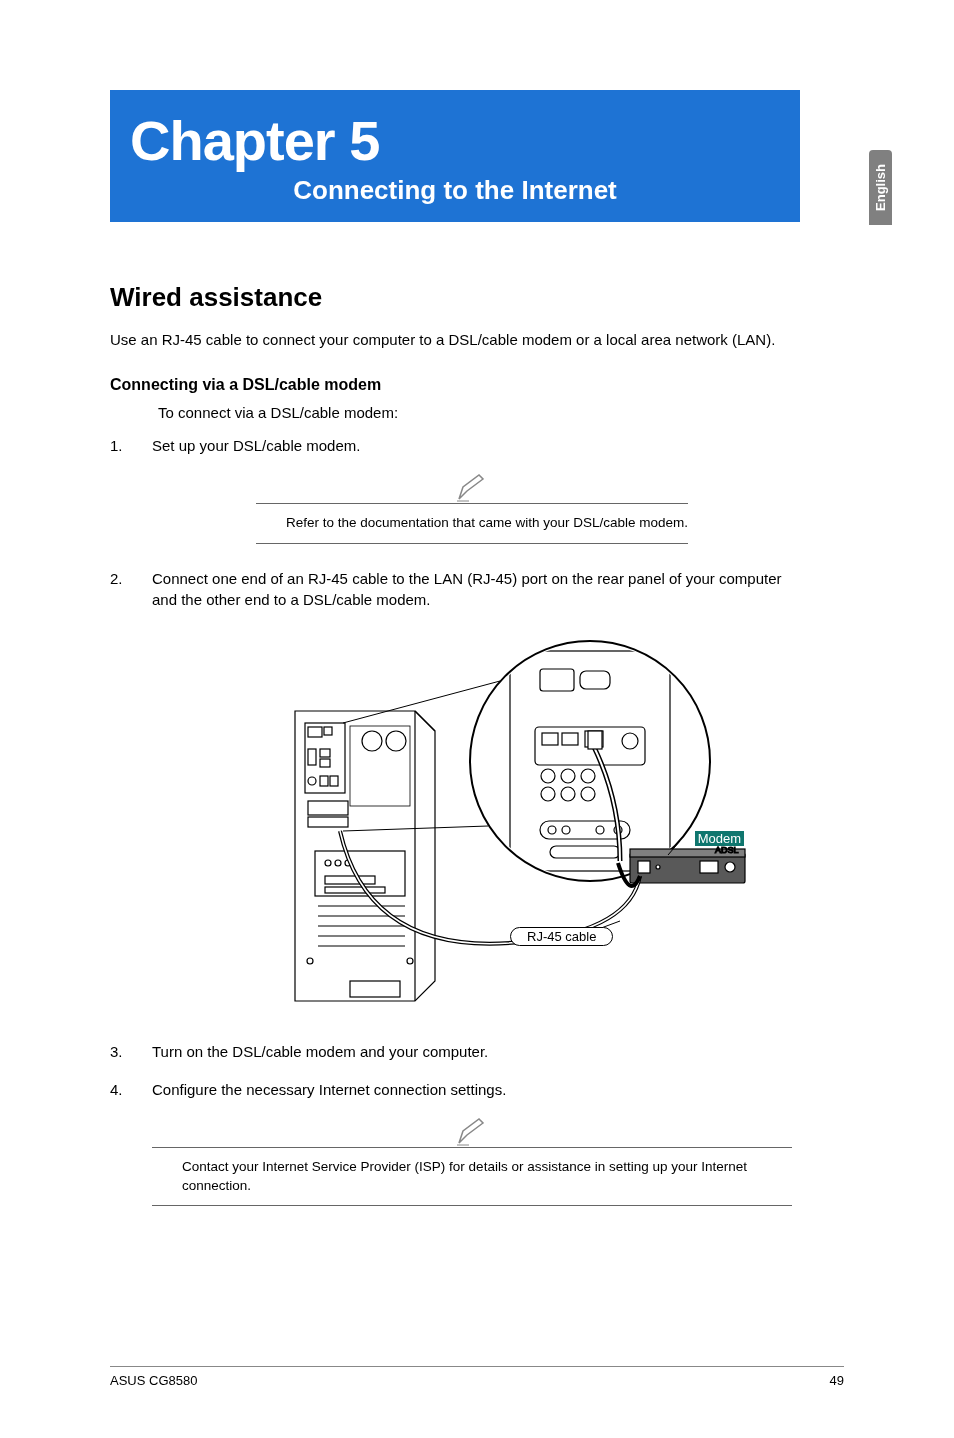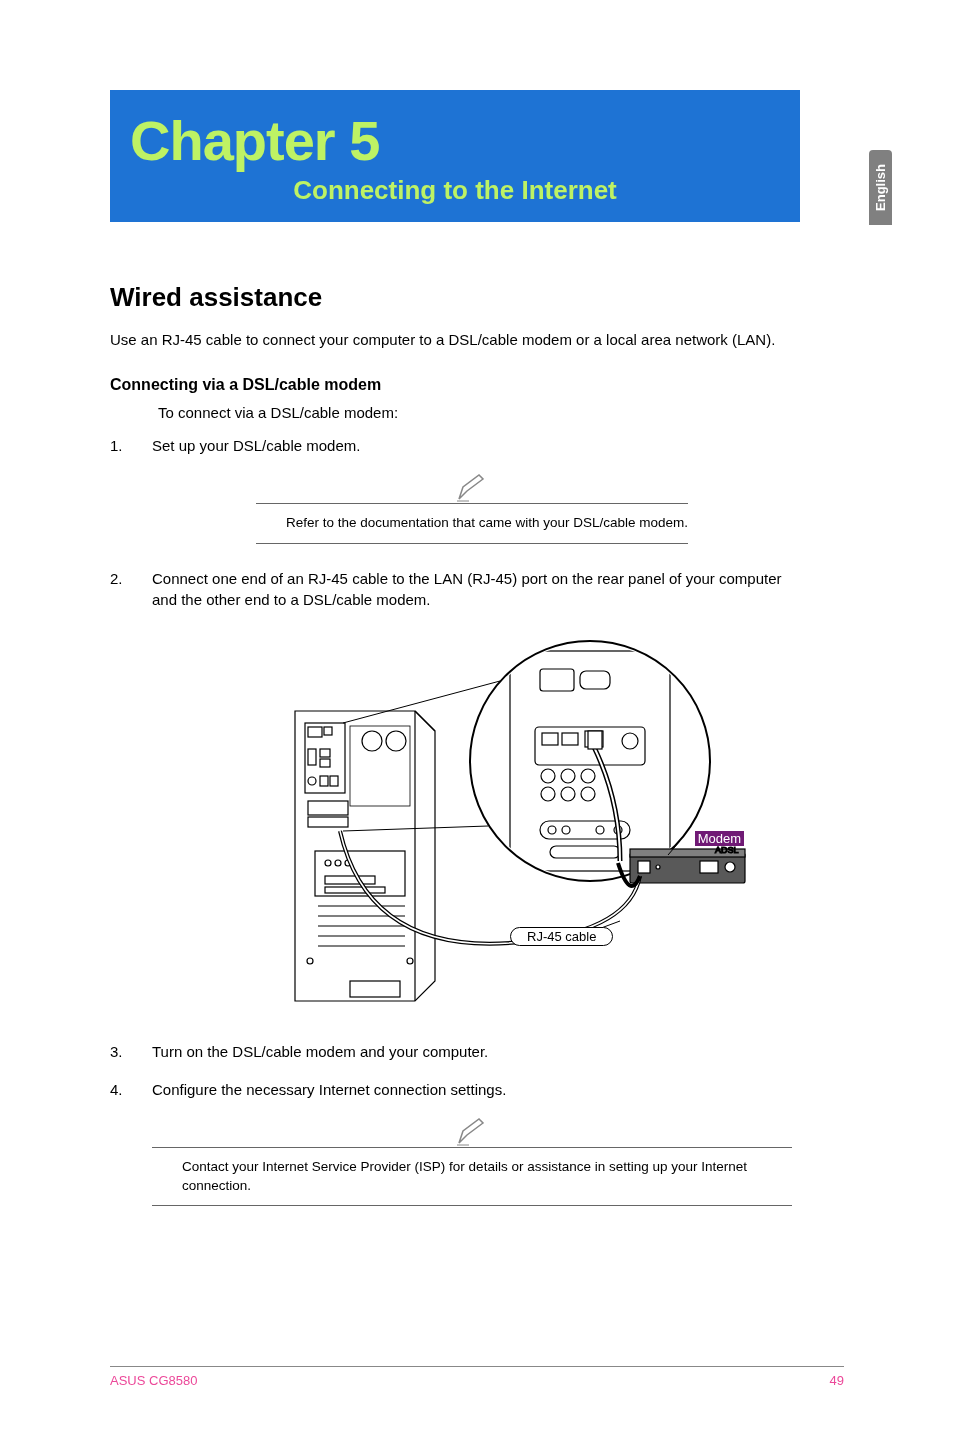--- a/index.html
+++ b/index.html
@@ -24,21 +24,21 @@
     color: #fff;
     font-size: 13px;
     font-weight: bold;
     padding: 14px 4px;
     writing-mode: vertical-rl;
     transform: rotate(180deg);
     border-radius: 0 0 4px 4px;
   }
   .chapter-banner {
     background: #1e73d4;
-    color: #bef264;
+    color: #ffffff;
     padding: 18px 20px 16px 20px;
     margin-bottom: 60px;
     width: 690px;
   }
   .chapter-title {
     font-size: 56px;
     font-weight: bold;
     letter-spacing: -1px;
   }
   .chapter-subtitle {
@@ -110,38 +110,38 @@
     margin: 20px 0 30px 80px;
     width: 560px;
     height: 380px;
     position: relative;
   }
   .illus-label {
     position: absolute;
     font-size: 13px;
     background: #fff;
   }
-  .label-modem { right: 6px; top: 200px; color: #fff; background: #701a75; padding: 0 3px;}
+  .label-modem { right: 6px; top: 200px; color: #fff; background: #0f766e; padding: 0 3px;}
   .label-cable {
     left: 320px; top: 296px;
     border: 1px solid #000;
     border-radius: 10px;
     padding: 1px 16px;
   }
   .footer {
     position: absolute;
     bottom: 50px;
     left: 110px;
     right: 110px;
     border-top: 1px solid #888;
     padding-top: 6px;
     display: flex;
     justify-content: space-between;
     font-size: 13px;
-    color: #ec4899;
+    color: #000000;
     margin-top: 46px;
   }
 </style>
 </head>
 <body>
 
 <div class="page">
 
   <div class="side-tab">English</div>
 

